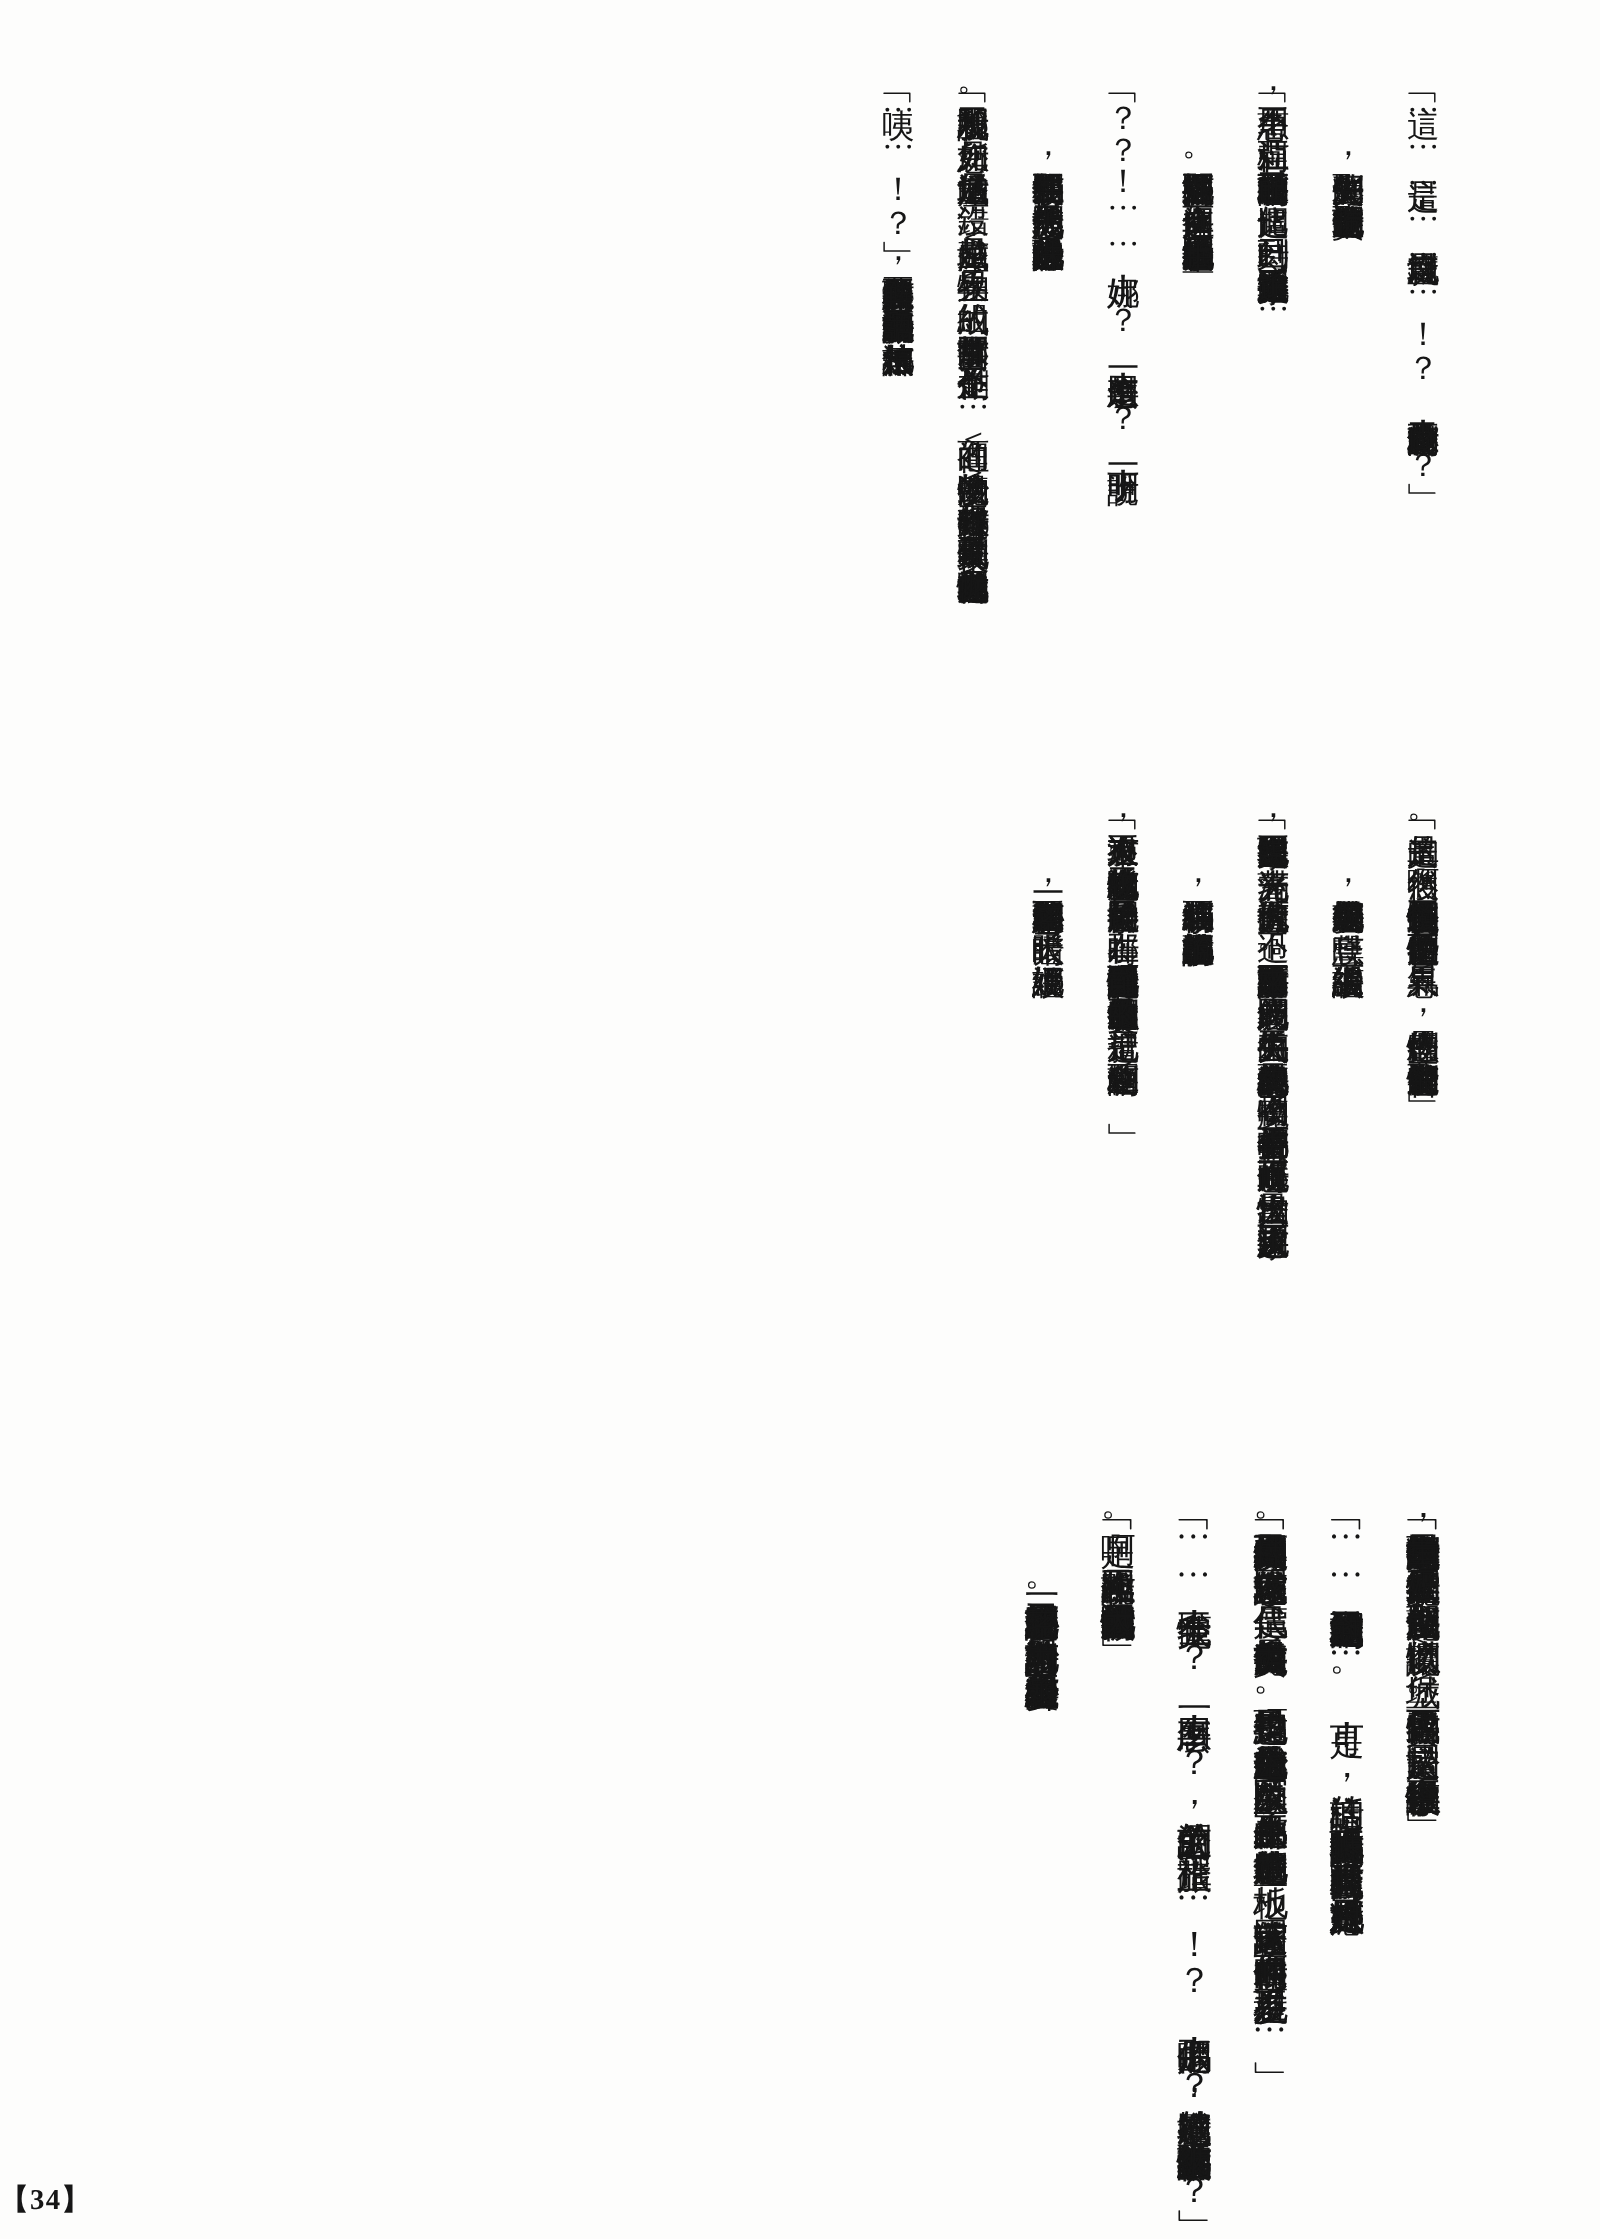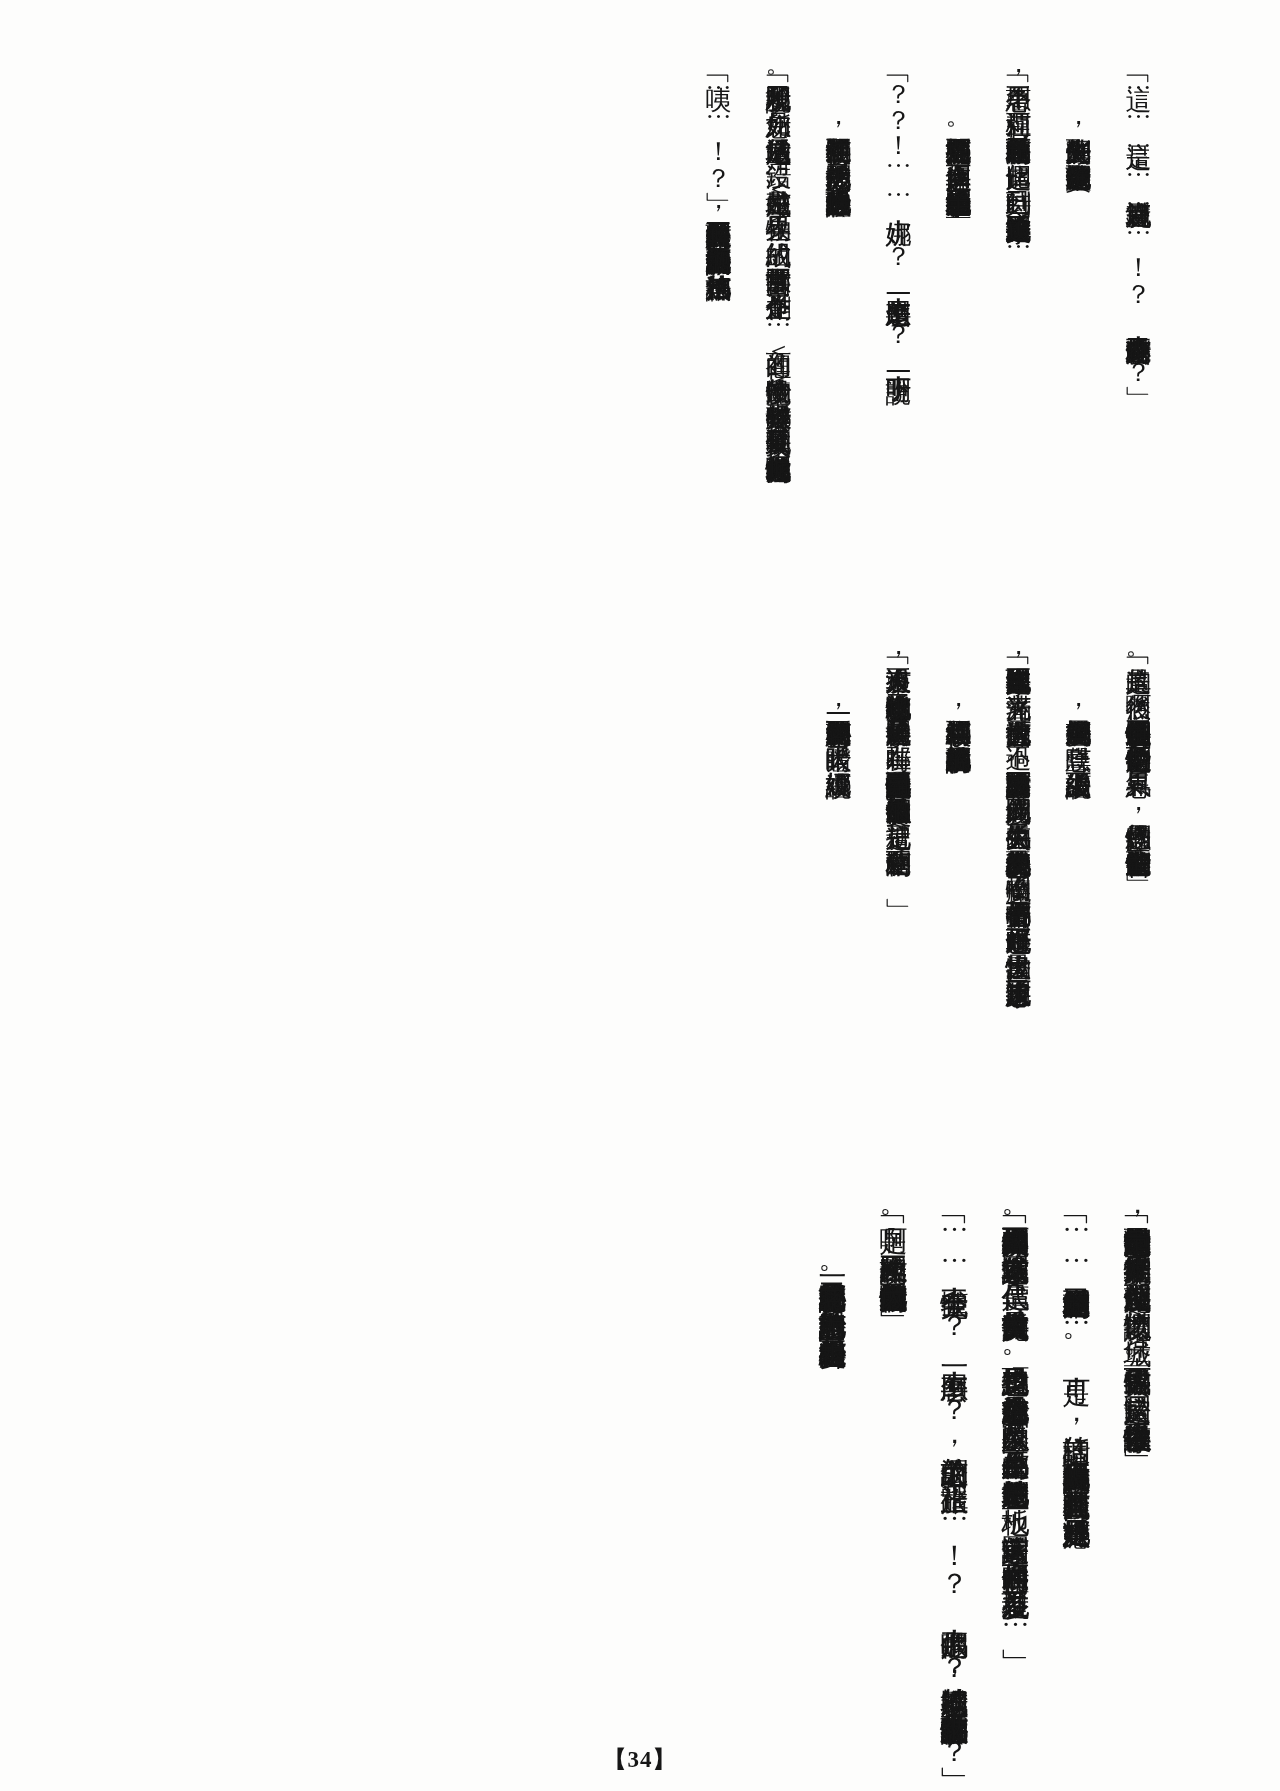--- a/index.html
+++ b/index.html
@@ -43,21 +43,21 @@
   }
   #band-top    { top: 66px;   height: 560px; }
   #band-middle { top: 648px;  height: 535px; }
   #band-bottom { top: 1206px; height: 545px; font-size: 28px; line-height: 37px; }
 
   .page-number {
     position: absolute;
     top: 1744px;
     left: 0;
     width: 100%;
-    text-align: center;
+    text-align: left;
     font-size: 23px;
     font-weight: bold;
     letter-spacing: 1px;
   }
 </style>
 </head>
 <body>
 
 <div class="page">
 

